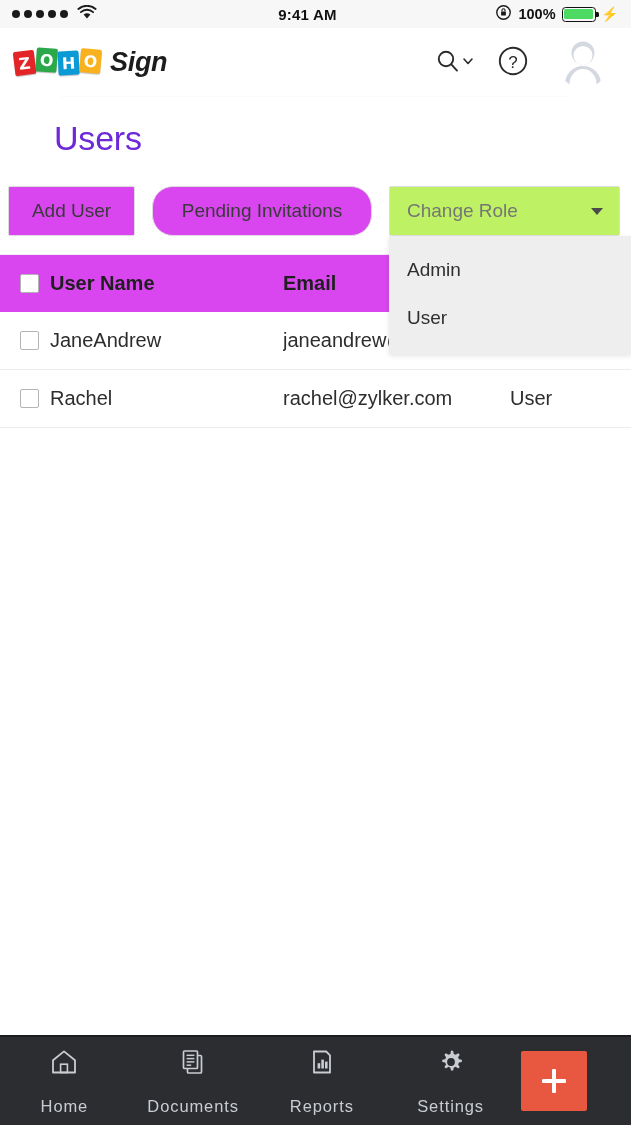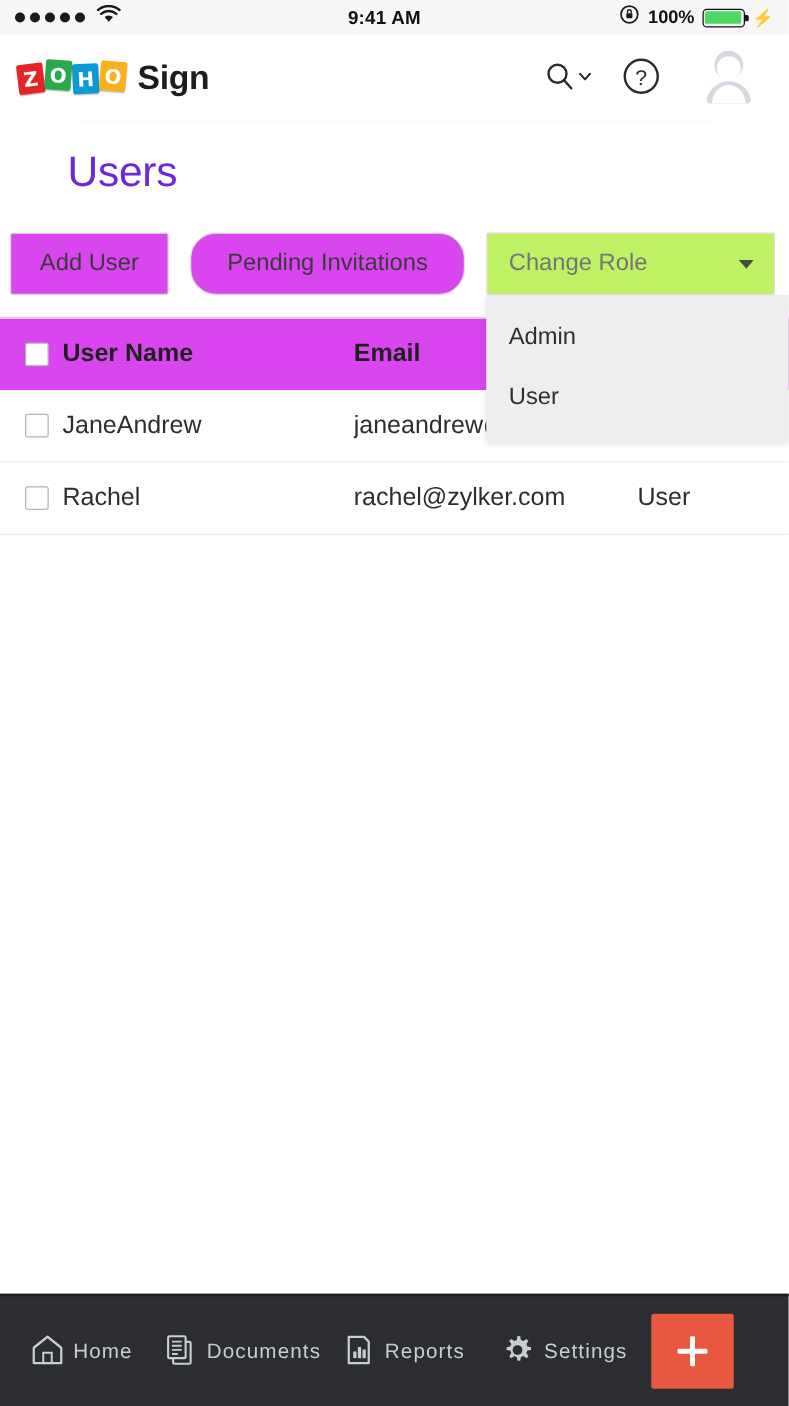--- a/index.html
+++ b/index.html
@@ -128,20 +128,21 @@
   }
   .zt0 { background:#e42527; transform: rotate(-7deg) translateY(1px); }
   .zt1 { background:#2aa84a; transform: rotate(4deg) translateY(-2px); }
   .zt2 { background:#0a9bd7; transform: rotate(-3deg) translateY(1px); }
   .zt3 { background:#f9b21d; transform: rotate(5deg) translateY(-1px); }
   .brand-name {
     font-size: 27px;
     color: #1d1d1d;
     font-weight: bold;
     letter-spacing: -.3px;
+    font-style: italic;
   }
 
   .header-actions {
     margin-left: auto;
     display: flex;
     align-items: center;
     gap: 22px;
   }
   .icon-btn {
     background: none; border: none;
@@ -299,23 +300,24 @@
     background: #2b2d31;
     border-top: 2px solid #1b1d20;
     display: flex;
     align-items: center;
     flex: none;
     padding-right: 10px;
   }
   .nav-item {
     flex: 1;
     display: flex;
+    flex-direction: column;
     align-items: center;
     justify-content: center;
-    gap: 6px;
+    gap: 17px;
     cursor: pointer;
     background: none; border: none;
     padding: 0;
   }
   .nav-label {
     font-size: 16.5px;
     color: #c9ccd1;
     letter-spacing: .9px;
     font-family: "Liberation Sans", sans-serif;
   }

